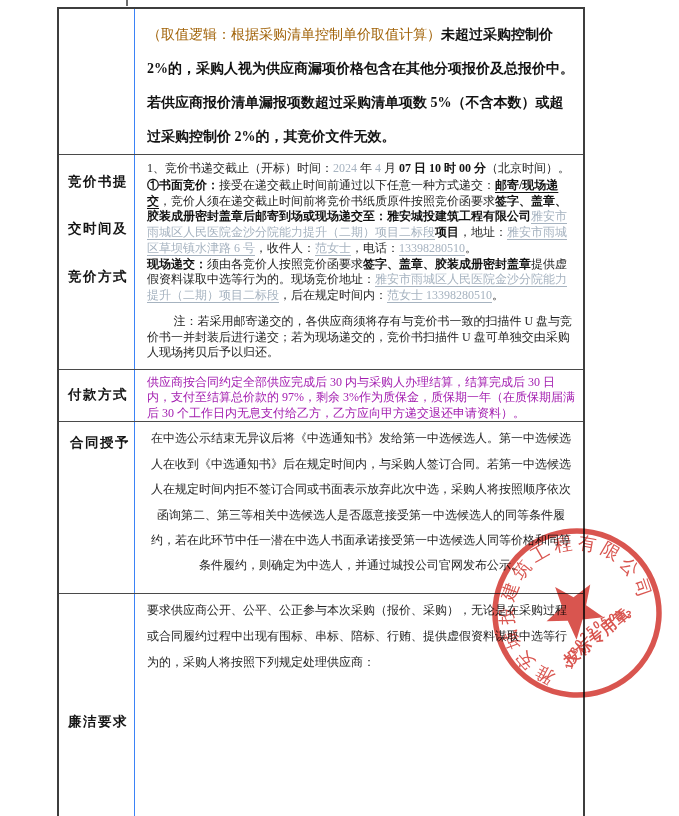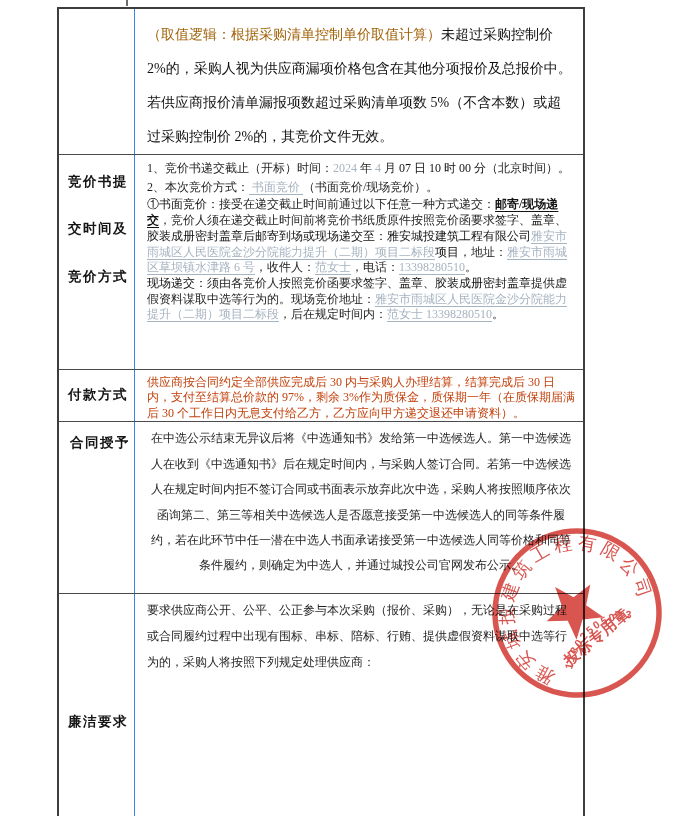--- a/index.html
+++ b/index.html
@@ -40,26 +40,26 @@
   .p-line{line-height:1.62;}
   .p-block{line-height:1.31;}
   .p-note{line-height:1.32;margin-top:10px;text-indent:2.2em;}
   .row3 .label{display:flex;align-items:center;}
   .row3 .content{padding-top:5px;line-height:1.3;}
   .row4 .label{padding-top:12px;}
   .row4 .content{padding-top:4px;line-height:2.12;}
   .row5 .label{display:flex;align-items:center;}
   .row5 .content{padding-top:4px;line-height:2.15;}
 
-  .run-bold{font-weight:400;color:#121212;}
+  .run-bold{font-weight:700;color:#121212;}
   .run-boldu{font-weight:700;color:#121212;text-decoration:underline;text-underline-offset:3px;}
   .run-red{color:#a16207;}
   .run-fill{color:#a6b3c0;}
   .run-fillu{color:#a6b3c0;text-decoration:underline;text-underline-offset:3px;}
-  .run-gray{color:#c2410c;}
+  .run-gray{color:#a21caf;}
 
   .stamp{
     position:absolute;left:487px;top:523px;width:180px;height:180px;
     mix-blend-mode:multiply;opacity:.9;pointer-events:none;
   }
   .stamp text{font-family:"Liberation Sans","DejaVu Sans",sans-serif;}
 </style>
 </head>
 <body>
 
@@ -71,23 +71,23 @@
     <div class="cell label"></div>
     <div class="cell content">
       <p class="p"><span class="run-red">（取值逻辑：根据采购清单控制单价取值计算）</span><span class="run-bold">未超过采购控制价 2%的，采购人视为供应商漏项价格包含在其他分项报价及总报价中。若供应商报价清单漏报项数超过采购清单项数 5%（不含本数）或超过采购控制价 2%的，其竞价文件无效。</span></p>
     </div>
   </section>
 
   <section class="row row2">
     <div class="cell label">竞价书提交时间及竞价方式</div>
     <div class="cell content">
       <p class="p p-line"><span>1、竞价书递交截止（开标）时间：</span><span class="run-fill">2024</span><span> 年 </span><span class="run-fill">4</span><span> 月 </span><span class="run-bold">07 日 10 时 00 分</span><span>（北京时间）。</span></p>
-      <p class="p p-line"><span>2、本次竞价方式：</span><span class="run-fillu"> 书面竞价 </span><span>（书面竞价/现场竞价）。</span></p>
       <p class="p p-block"><span class="run-bold">①书面竞价：</span><span>接受在递交截止时间前通过以下任意一种方式递交：</span><span class="run-boldu">邮寄/现场递交</span><span>，竞价人须在递交截止时间前将竞价书纸质原件按照竞价函要求</span><span class="run-bold">签字、盖章、胶装成册密封盖章后邮寄到场或现场递交至：雅安城投建筑工程有限公司</span><span class="run-fillu">雅安市雨城区人民医院金沙分院能力提升（二期）项目二标段</span><span class="run-bold">项目</span><span>，地址：</span><span class="run-fillu">雅安市雨城区草坝镇水津路 6 号</span><span>，收件人：</span><span class="run-fillu">范女士</span><span>，电话：</span><span class="run-fillu">13398280510</span><span>。</span></p>
       <p class="p p-block"><span class="run-bold">现场递交：</span><span>须由各竞价人按照竞价函要求</span><span class="run-bold">签字、盖章、胶装成册密封盖章</span><span>提供虚假资料谋取中选等行为的。现场竞价地址：</span><span class="run-fillu">雅安市雨城区人民医院金沙分院能力提升（二期）项目二标段</span><span>，后在规定时间内：</span><span class="run-fillu">范女士 13398280510</span><span>。</span></p>
+      <p class="p p-note"><span>注：若采用邮寄递交的，各供应商须将存有与竞价书一致的扫描件 U 盘与竞价书一并封装后进行递交；若为现场递交的，竞价书扫描件 U 盘可单独交由采购人现场拷贝后予以归还。</span></p>
     </div>
   </section>
 
   <section class="row row3">
     <div class="cell label">付款方式</div>
     <div class="cell content">
       <p class="p"><span class="run-gray">供应商按合同约定全部供应完成后 30 内与采购人办理结算，结算完成后 30 日内，支付至结算总价款的 97%，剩余 3%作为质保金，质保期一年（在质保期届满后 30 个工作日内无息支付给乙方，乙方应向甲方递交退还申请资料）。</span></p>
     </div>
   </section>
 

